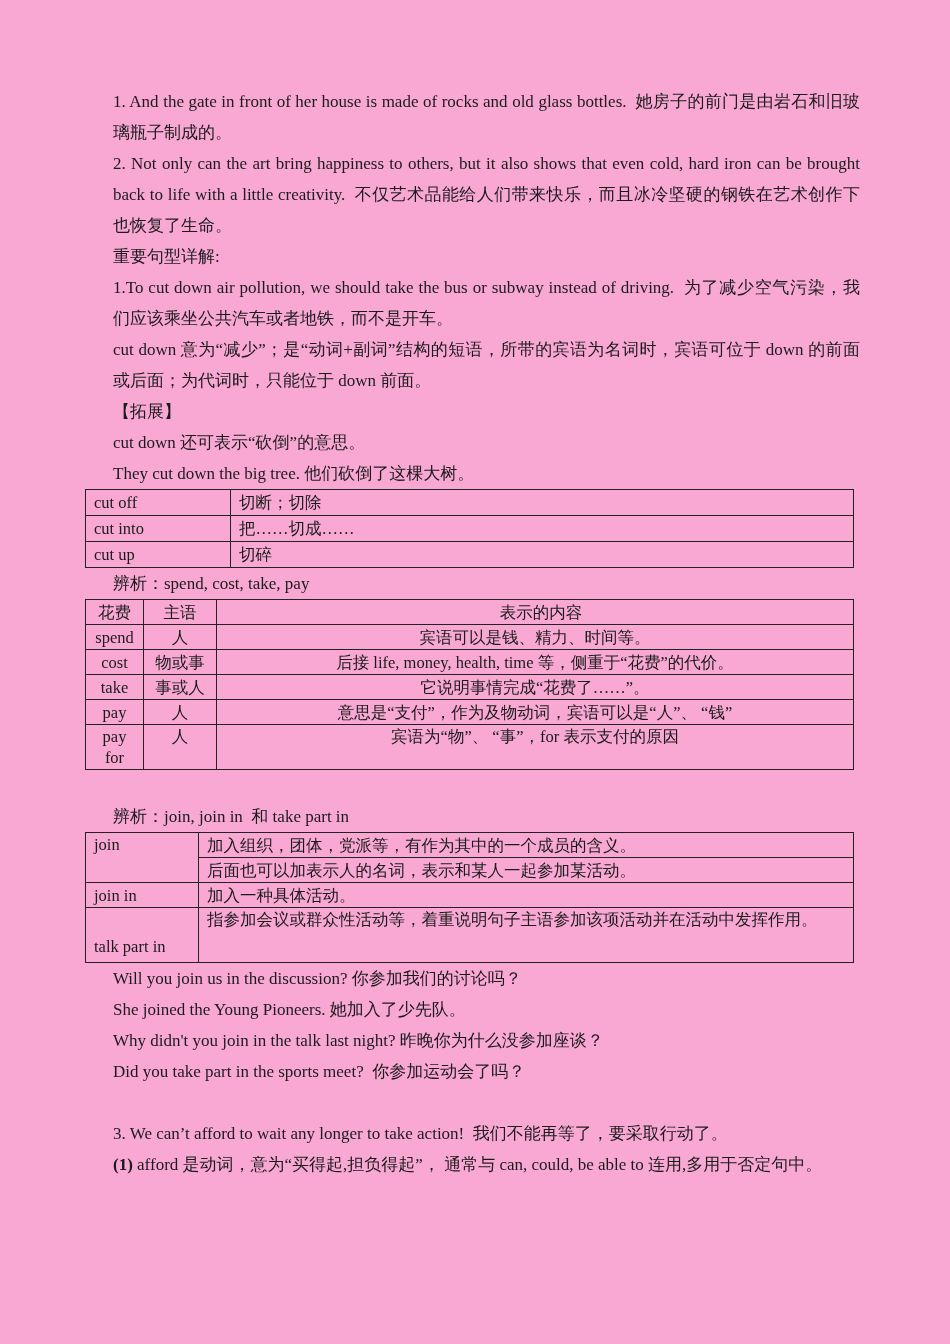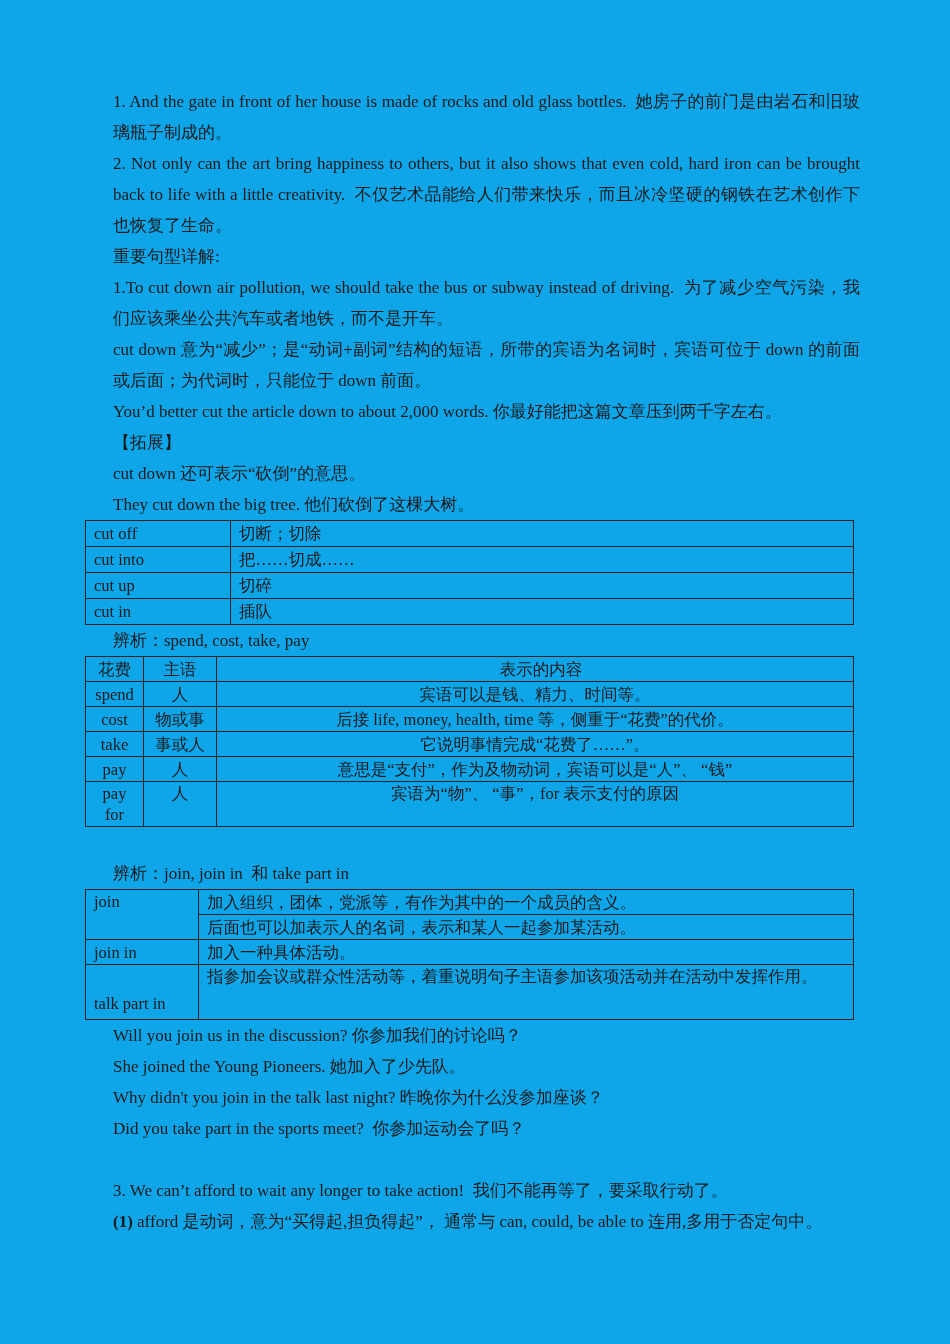--- a/index.html
+++ b/index.html
@@ -1,21 +1,21 @@
 <!DOCTYPE html>
 <html><head>
 <meta charset="utf-8">
 <style>
   html,body { margin:0; padding:0; background:#ffffff; }
   .page {
     position: relative;
     width: 950px;
     height: 1344px;
     margin: 0 auto;
-    background: #0ea5e9;
+    background: #f9a8d4;
     color: #1b1b1b;
     font-family: "Liberation Serif", "DejaVu Serif", serif;
     overflow: hidden;
   }
   .content { padding-top: 86px; }
   .para {
     margin: 0 90px 0 113px;
     font-size: 17px;
     line-height: 31px;
     text-align: justify;
@@ -51,21 +51,20 @@
 <body>
 
 <div class="page">
   <div class="content">
 
     <p class="para">1. And the gate in front of her house is made of rocks and old glass bottles.  她房子的前门是由岩石和旧玻璃瓶子制成的。</p>
     <p class="para">2. Not only can the art bring happiness to others, but it also shows that even cold, hard iron can be brought back to life with a little creativity.  不仅艺术品能给人们带来快乐，而且冰冷坚硬的钢铁在艺术创作下也恢复了生命。</p>
     <p class="para">重要句型详解:</p>
     <p class="para">1.To cut down air pollution, we should take the bus or subway instead of driving.  为了减少空气污染，我们应该乘坐公共汽车或者地铁，而不是开车。</p>
     <p class="para">cut down 意为“减少”；是“动词+副词”结构的短语，所带的宾语为名词时，宾语可位于 down 的前面或后面；为代词时，只能位于 down 前面。</p>
-    <p class="para">You’d better cut the article down to about 2,000 words. 你最好能把这篇文章压到两千字左右。</p>
     <p class="para">【拓展】</p>
     <p class="para">cut down 还可表示“砍倒”的意思。</p>
     <p class="para">They cut down the big tree. 他们砍倒了这棵大树。</p>
 
     <table class="tbl tbl-cut">
       <colgroup>
           <col style="width:145px">
           <col>
         </colgroup>
       <tbody>
@@ -73,24 +72,20 @@
           <td>cut off</td>
           <td>切断；切除</td>
         </tr>
         <tr>
           <td>cut into</td>
           <td>把……切成……</td>
         </tr>
         <tr>
           <td>cut up</td>
           <td>切碎</td>
-        </tr>
-        <tr>
-          <td>cut in</td>
-          <td>插队</td>
         </tr>
       </tbody>
     </table>
 
     <p class="para">辨析：spend, cost, take, pay</p>
 
     <table class="tbl tbl-spend">
       <colgroup>
           <col style="width:58px">
           <col style="width:73px">

